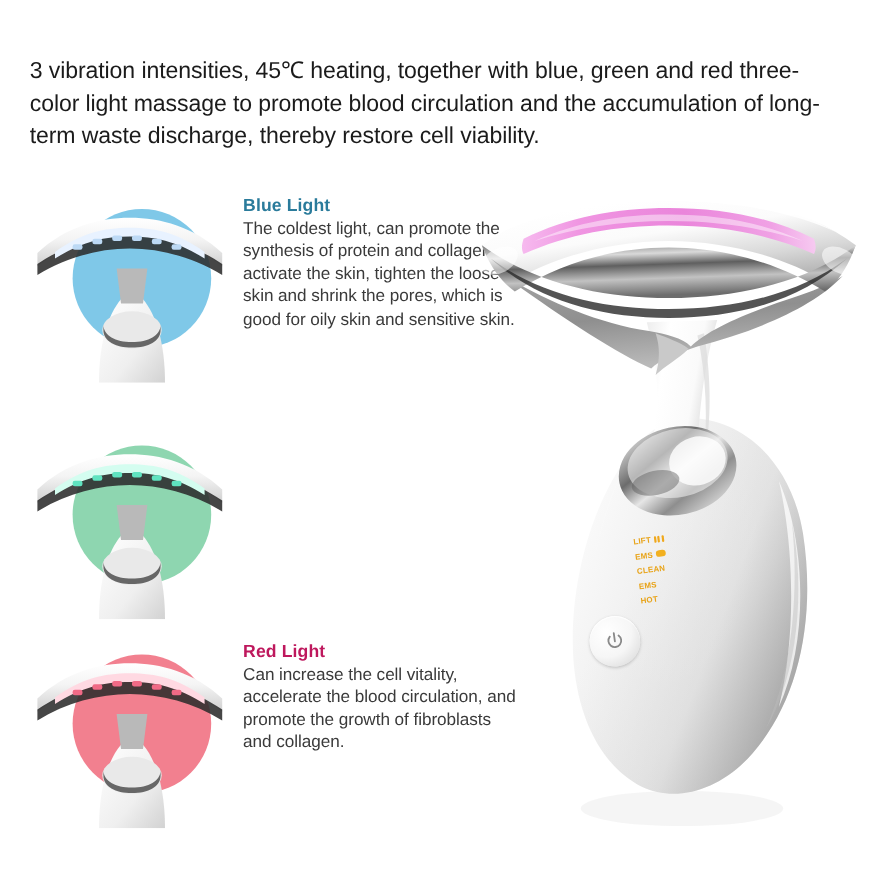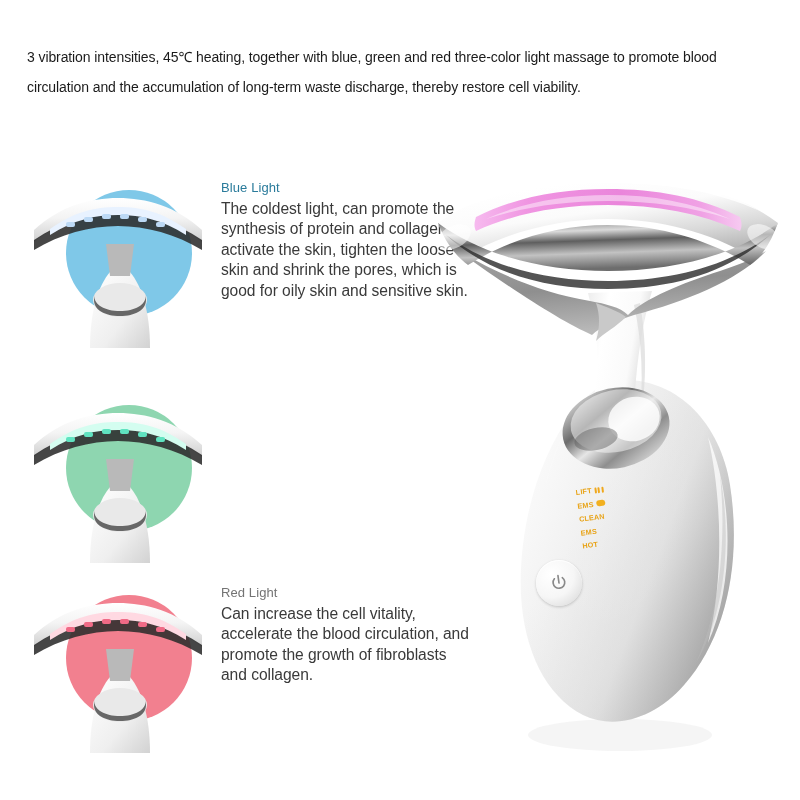--- a/index.html
+++ b/index.html
@@ -18,21 +18,21 @@
     background: #ffffff;
     overflow: hidden;
   }
 
   
   #header-text {
     position: absolute;
     left: 27px;
     top: 29px;
     width: 738px;
-    font-size: 14px;
+    font-size: 21px;
     line-height: 29.5px;
     color: #1b1b1b;
     letter-spacing: -0.1px;
   }
 
   
   .feature-row {
     position: absolute;
     left: 0;
     width: 480px;
@@ -66,22 +66,22 @@
     height: 166px;
   }
 
   .feature-body {
     position: absolute;
     left: 221px;
     top: 0;
     width: 252px;
   }
   .feature-title {
-    font-size: 13px;
-    font-weight: normal;
+    font-size: 16px;
+    font-weight: bold;
     line-height: 20px;
     margin: 0 0 1px 0;
     letter-spacing: 0.1px;
   }
   .feature-desc {
     font-size: 15.6px;
     line-height: 20.4px;
     color: #3a3a3a;
     margin: 0;
     letter-spacing: -0.05px;
@@ -260,21 +260,21 @@
           <rect class="mini-led" x="36" y="40" width="9" height="5" rx="2" fill="#f06a86"></rect>
           <rect class="mini-led" x="54" y="35" width="9" height="5" rx="2" fill="#f06a86"></rect>
           <rect class="mini-led" x="72" y="32" width="9" height="5" rx="2" fill="#f06a86"></rect>
           <rect class="mini-led" x="90" y="32" width="9" height="5" rx="2" fill="#f06a86"></rect>
           <rect class="mini-led" x="108" y="35" width="9" height="5" rx="2" fill="#f06a86"></rect>
           <rect class="mini-led" x="126" y="40" width="9" height="5" rx="2" fill="#f06a86"></rect>
         </g>
       </svg>
     </div>
     <div class="feature-body">
-      <h3 class="feature-title" id="title-red" style="color: #737373;">Red Light</h3>
+      <h3 class="feature-title" id="title-red" style="color: #be185d;">Red Light</h3>
       <p class="feature-desc">Can increase the cell vitality, accelerate the blood circulation, and promote the growth of fibroblasts and collagen.</p>
     </div>
   </div>
 
   <div id="product-figure">
     <svg id="product-svg" viewBox="0 0 380 590">
       <defs>
         <linearGradient id="headTop" x1="0.1" y1="0" x2="0.7" y2="1">
           <stop offset="0%" stop-color="#f2f2f2"></stop>
           <stop offset="18%" stop-color="#ffffff"></stop>

